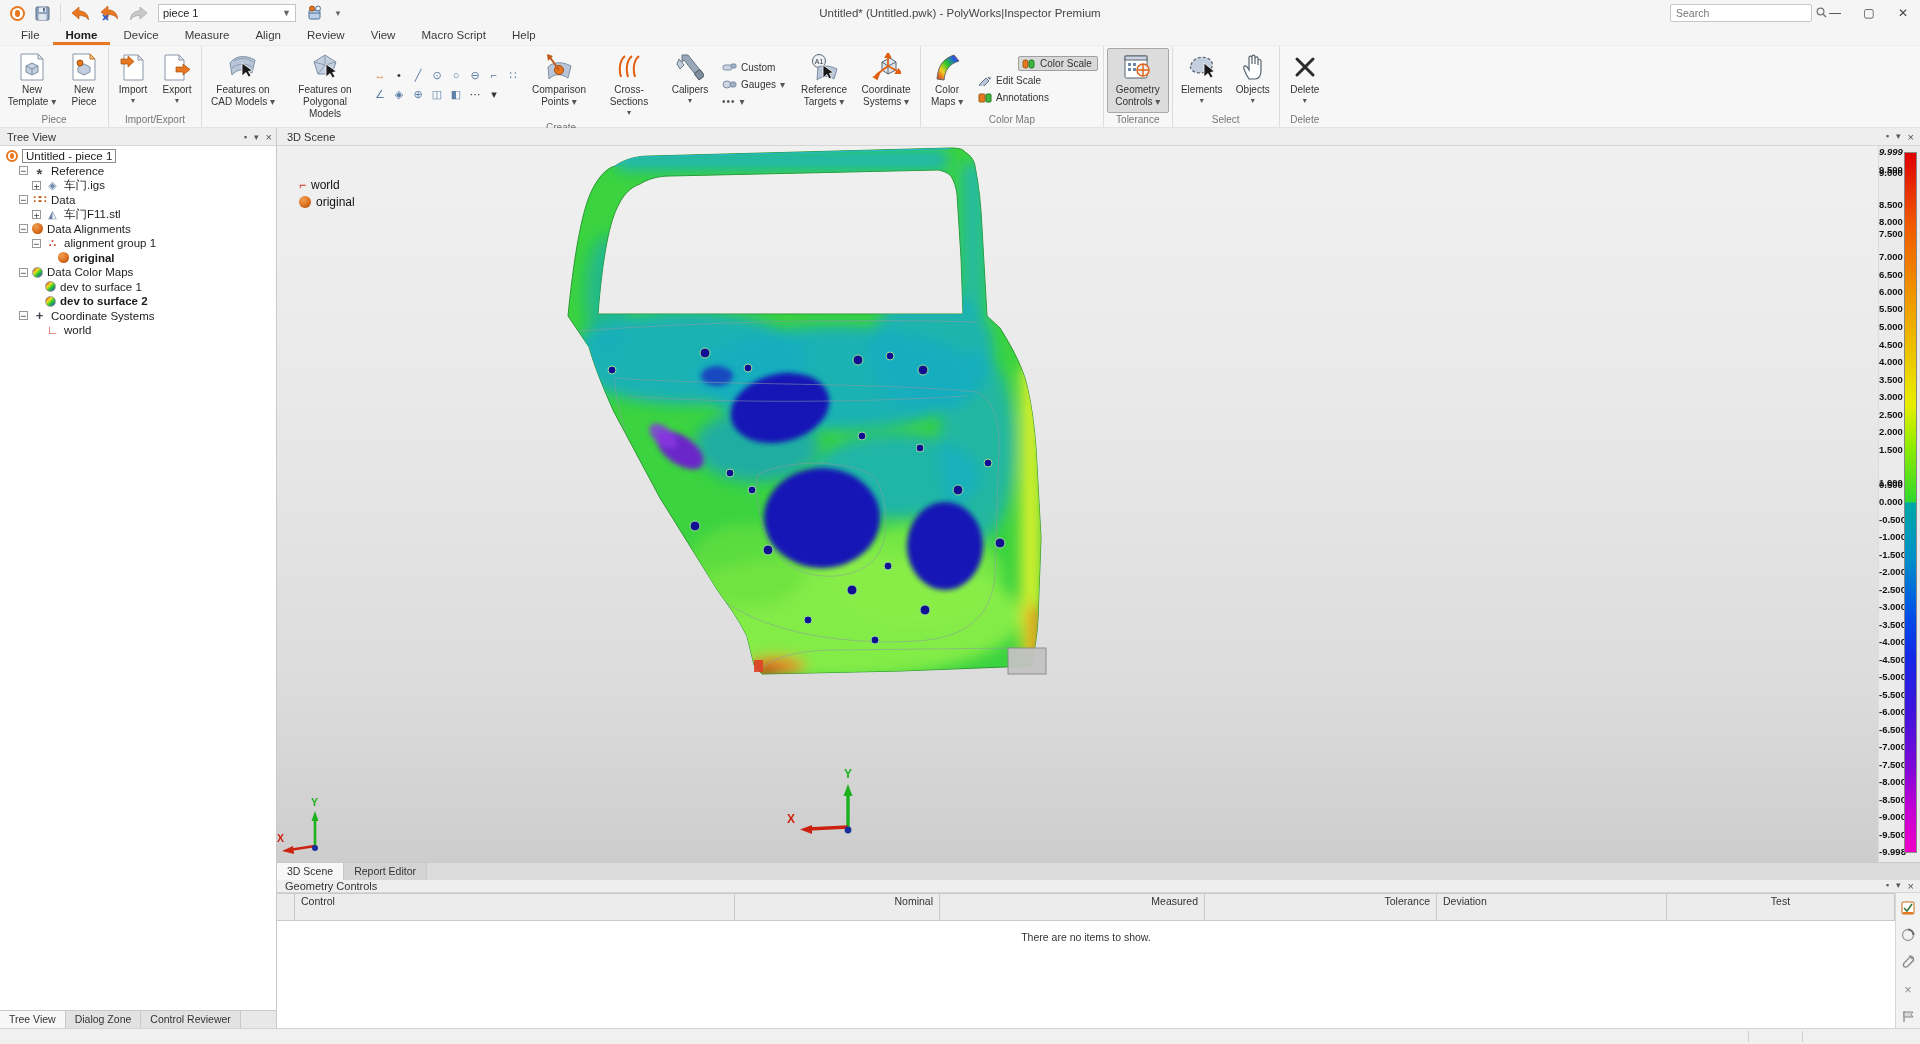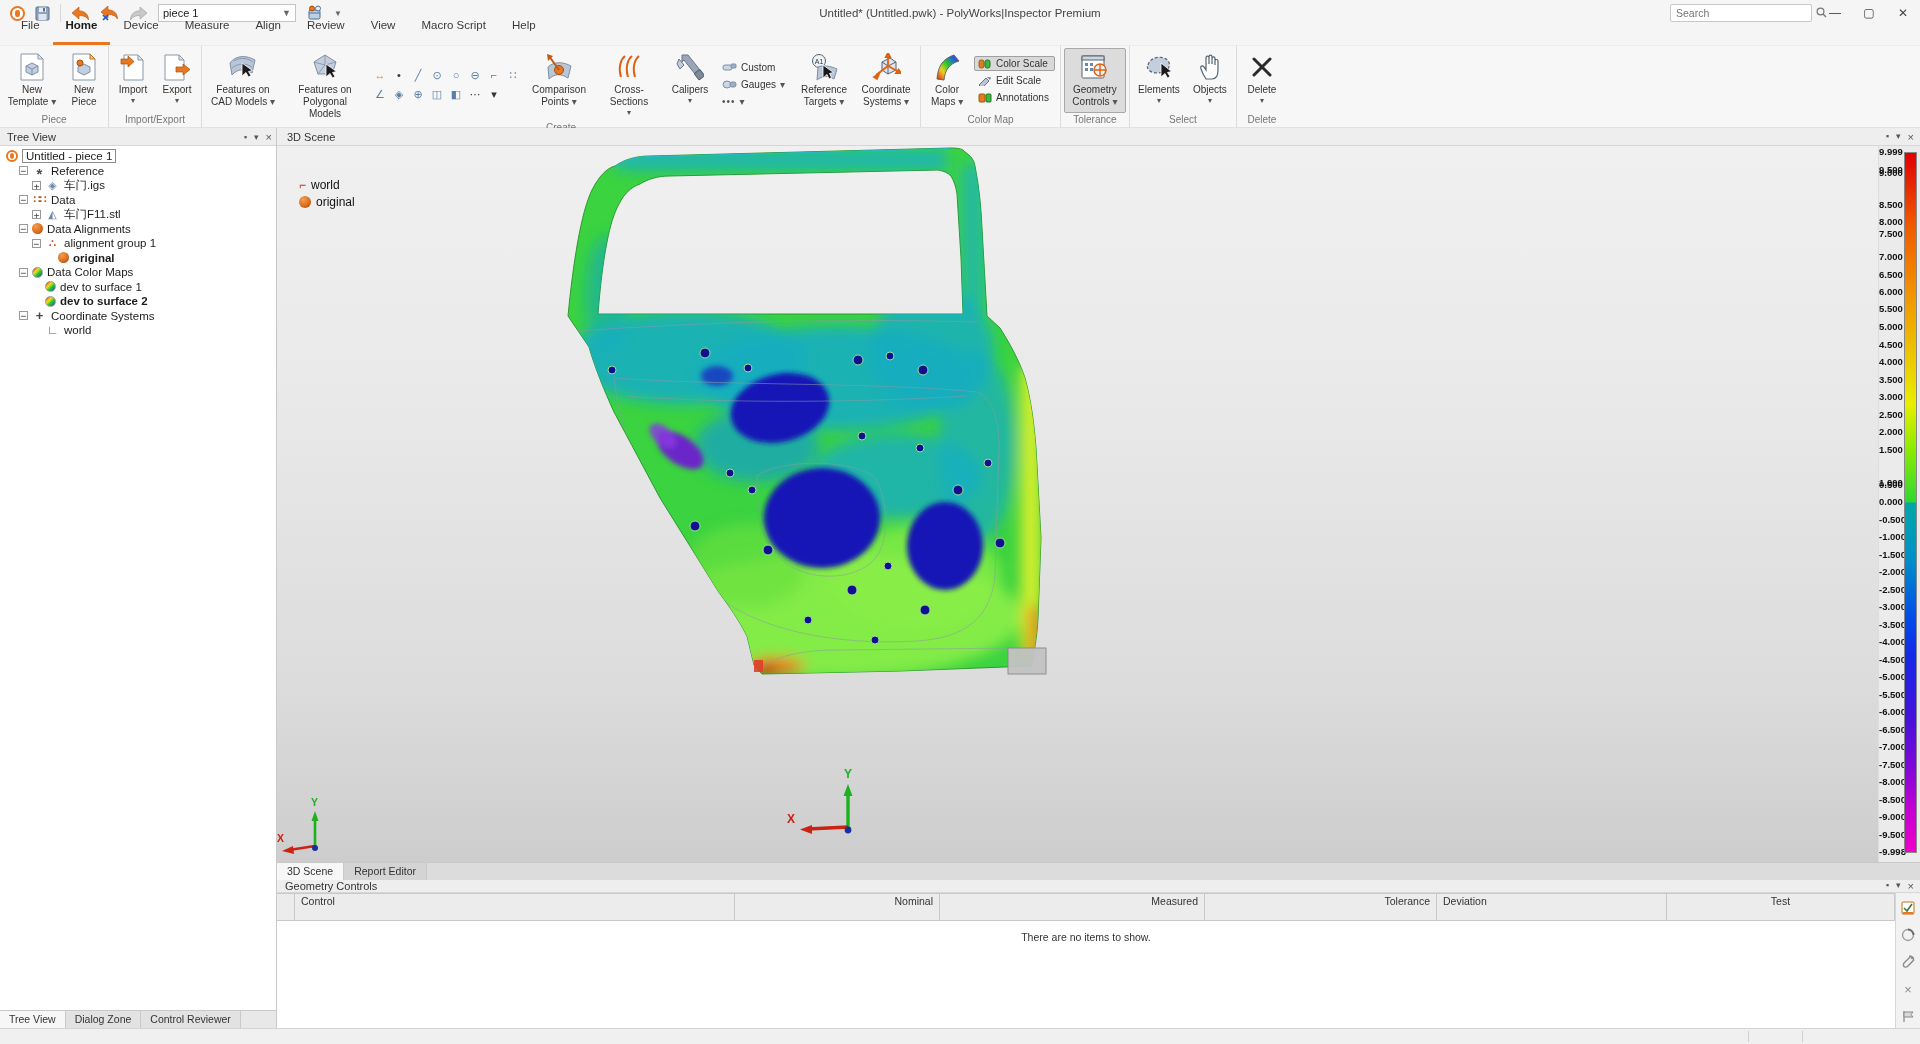--- a/index.html
+++ b/index.html
@@ -18,36 +18,36 @@
   .combo .caret { margin-left:auto; color:#666; font-size:9px; }
   .search-wrap { position:absolute; right:108px; top:4px; width:142px; height:18px; border:1px solid #c8c8c8; border-radius:2px; background:#fff; display:flex; align-items:center; }
   .search-wrap input { border:none; outline:none; flex:1; font-size:10.5px; padding:0 5px; font-family:"Liberation Sans",sans-serif; color:#333; background:transparent; }
   .winbtns { position:absolute; right:0; top:0; height:26px; display:flex; }
   .winbtn { width:34px; height:26px; display:flex; align-items:center; justify-content:center; font-size:12px; color:#444; }
   .tinyicon { display:inline-flex; align-items:center; justify-content:center; }
 
   
   .menubar { position:absolute; left:0; top:26px; width:1920px; height:20px; background:#f5f5f5; display:flex; align-items:flex-end; padding-left:8px; border-bottom:1px solid #ececec; }
   .mitem { font-size:11.5px; color:#3a3a3a; padding:2px 13px 4px 13px; cursor:default; }
-  .mitem.active { font-weight:bold; color:#1a1a1a; border-bottom:3px solid #e87722; padding-bottom:11px; }
+  .mitem.active { font-weight:bold; color:#1a1a1a; border-bottom:3px solid #e87722; padding-bottom:1px; }
 
   
   .ribbon { position:absolute; left:0; top:46px; width:1920px; height:82px; background:#f7f7f7; border-bottom:1px solid #e2e2e2; display:flex; }
   .rgroup { display:flex; flex-direction:column; padding:2px 3px 0 3px; }
   .rgroup + .rgroup { border-left:1px solid #dcdcdc; }
   .rbtns { flex:1; display:flex; align-items:stretch; gap:2px; }
   .rlabel { text-align:center; font-size:10px; color:#767676; height:14px; line-height:13px; }
   .bigbtn { display:flex; flex-direction:column; align-items:center; justify-content:flex-start; padding:3px 2px 1px 2px; border:1px solid transparent; border-radius:2px; }
   .bigbtn .bicon { height:30px; display:flex; align-items:center; justify-content:center; }
   .bigbtn .blabel { font-size:10px; color:#333; text-align:center; line-height:1.18; margin-top:2px; }
   .bigbtn .bcaret { font-size:8px; color:#555; line-height:8px; margin-top:1px; }
   .bigbtn.toggled { background:#dcdcdc; border:1px solid #a8a8a8; }
   .stackcol { display:flex; flex-direction:column; justify-content:center; gap:2px; padding:2px 2px; }
   .smallbtn { display:flex; align-items:center; gap:4px; font-size:10px; color:#333; padding:1px 5px 1px 3px; border:1px solid transparent; border-radius:2px; }
-  .smallbtn.toggled { background:#d9d9d9; border-color:#a0a0a0; }
+  .smallbtn.toggled { background:#d9d9d9; border-color:#a0a0a0;margin-left:44px; }
   .icongrid { display:flex; flex-direction:column; justify-content:center; gap:4px; padding:0 3px; }
   .icongrid .irow { display:flex; gap:3px; }
   .gicon { width:16px; height:15px; display:flex; align-items:center; justify-content:center; font-size:11px; color:#5b7fa6; border-radius:2px; }
   .gicon.orange { color:#e87722; }
   .gicon.dark { color:#333; }
   .caretchar { color:#555; }
 
   
   .leftpanel { position:absolute; left:0; top:128px; width:277px; height:900px; background:#f0f0f0; border-right:1px solid #c9c9c9; display:flex; flex-direction:column; }
   .panelhead { height:18px; background:#eeeeee; border-bottom:1px solid #d6d6d6; display:flex; align-items:center; font-size:11px; color:#333; padding:0 4px 0 7px; }
@@ -697,21 +697,21 @@
         <line x1="38" y1="700" x2="12" y2="704" stroke="#cc2211" stroke-width="2.6"></line>
         <path d="M5,705 L16,700 L17,708 Z" fill="#cc2211"></path>
         <text x="0" y="696" font-size="10.5" font-weight="bold" fill="#cc2211">X</text>
         <circle cx="38" cy="702" r="3" fill="#1a2f9e"></circle>
       </g>
     </svg>
   </div>
 
   <div class="scale-col">
     <div class="sticks">
-        <div class="stick" style="top: -5px;">9.999</div>
+        <div class="stick" style="top: -5px; font-style: italic;">9.999</div>
         <div class="stick" style="top: 12.5px;">9.500</div>
         <div class="stick" style="top: 16px;">9.000</div>
         <div class="stick" style="top: 47.5px;">8.500</div>
         <div class="stick" style="top: 65px;">8.000</div>
         <div class="stick" style="top: 77px;">7.500</div>
         <div class="stick" style="top: 100px;">7.000</div>
         <div class="stick" style="top: 117.5px;">6.500</div>
         <div class="stick" style="top: 135px;">6.000</div>
         <div class="stick" style="top: 152px; margin-left: 12px;">5.500</div>
         <div class="stick" style="top: 170px;">5.000</div>

